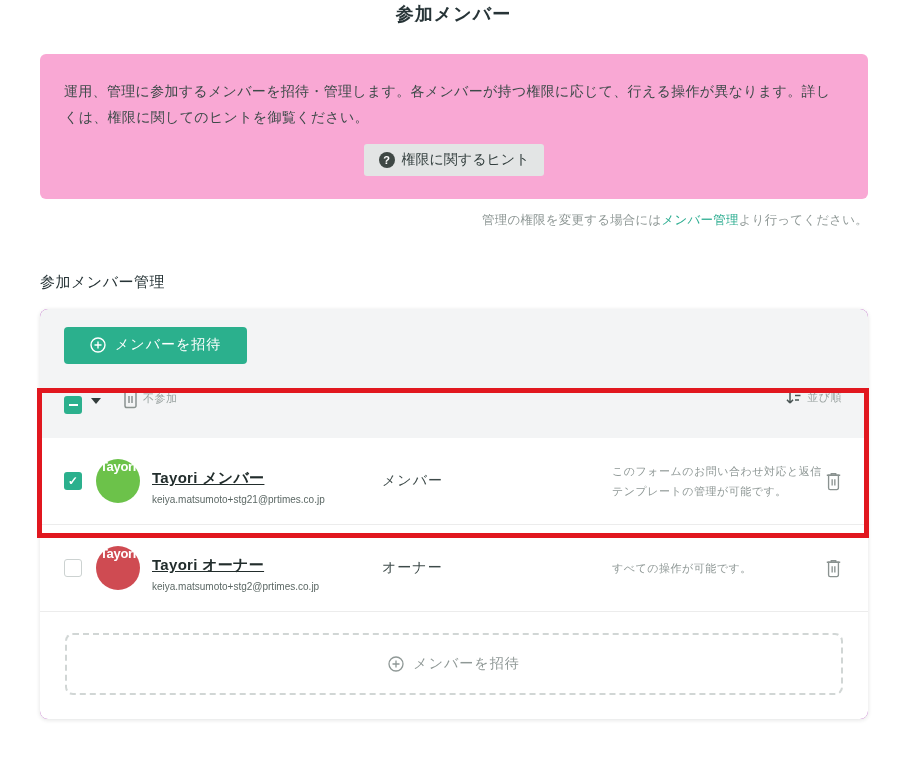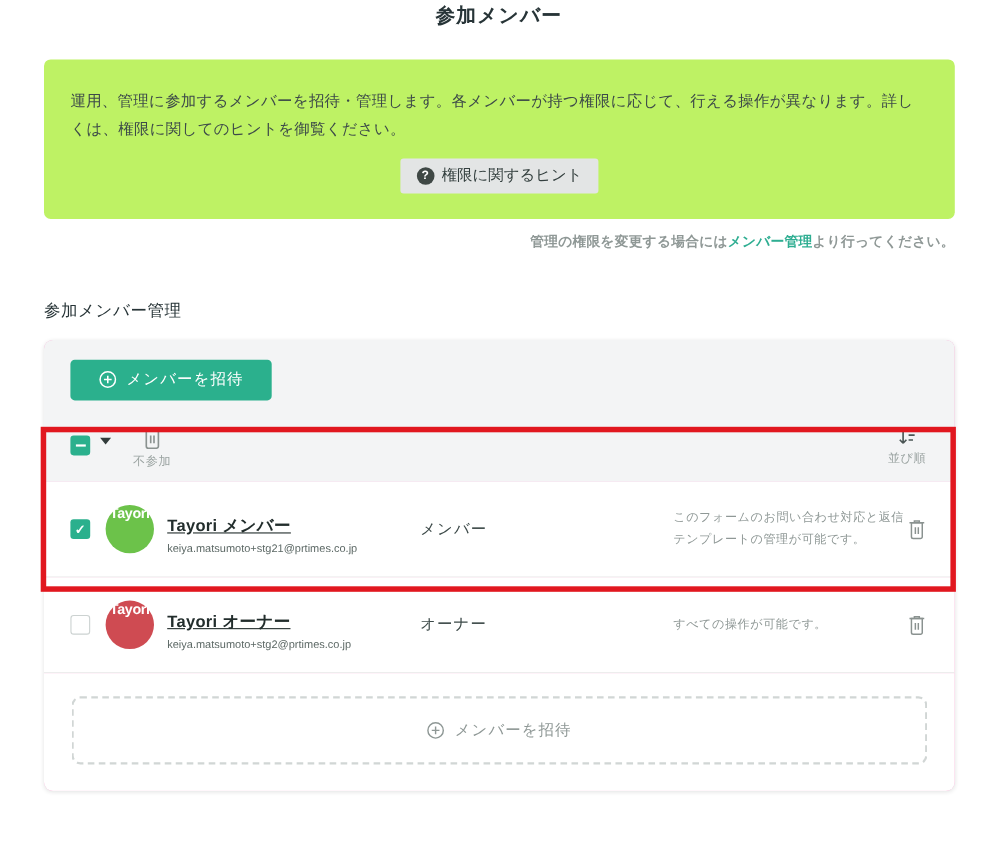--- a/index.html
+++ b/index.html
@@ -8,50 +8,50 @@
     width:907px; height:771px; position:relative; overflow:hidden;
     font-family:"Liberation Sans", sans-serif; color:#33403e;
   }
 
   
   .page-title {
     text-align:center; padding-top:2px;
     font-size:18px; font-weight:bold; color:#273437; letter-spacing:1px;
   }
   .info-box {
-    margin:28px 39px 0 40px; background:#bef264; border-radius:6px;
+    margin:28px 39px 0 40px; background:#f9a8d4; border-radius:6px;
     padding:24px 24px 23px;
   }
   .info-box p {
     font-size:14px; line-height:26px; color:#3d4a49; max-width:786px; letter-spacing:.3px;
   }
   .hint-row { text-align:center; margin-top:14px; }
   .hint-btn {
     display:inline-flex; align-items:center; gap:7px;
     background:#e3e5e5; border:none; border-radius:3px;
     padding:7px 15px; font-size:14px; color:#333f3e; cursor:pointer;
     font-family:inherit;
   }
   .q-icon {
     width:16px; height:16px; border-radius:50%; background:#3f4845; color:#fff;
     font-size:11px; font-weight:bold; display:inline-flex; align-items:center; justify-content:center;
     line-height:1;
   }
   .note-row {
     margin:13px 39px 0 40px; text-align:right;
-    font-size:12.5px; color:#8f9896; letter-spacing:.2px;font-weight:bold;
+    font-size:12.5px; color:#8f9896; letter-spacing:.2px;
   }
   .note-row a { color:#2fae92; text-decoration:none; cursor:pointer; }
 
   
   .section-heading {
     margin:44px 40px 0; font-size:15px; font-weight:normal; color:#273437; letter-spacing:.5px;
   }
   .members-card {
-    margin:17px 39px 0 40px; background:#f9a8d4; border-radius:8px; overflow:hidden;
+    margin:17px 39px 0 40px; background:#a21caf; border-radius:8px; overflow:hidden;
     box-shadow:0 1px 4px rgba(40,50,50,.14);
   }
   .card-top { background:#f3f4f5; padding:18px 24px 16px; }
   .invite-btn {
     display:inline-flex; align-items:center; gap:9px;
     background:#2bb08d; color:#fff; border:none; border-radius:4px;
     padding:9px 26px 10px; font-size:14px; font-family:inherit; cursor:pointer; letter-spacing:1px;
   }
   .icon-plus { width:16px; height:16px; display:block; }
 
@@ -67,21 +67,21 @@
   .cbx--on { background:#2bb08d; }
   .cbx--off { background:#fff; border:1px solid #ccd2d1; }
   .cbx--minus::after { content:""; width:9px; height:2px; background:#fff; display:block; }
   .cbx--check::after { content:"\2713"; color:#fff; font-size:12px; font-weight:bold; line-height:1; }
   .caret {
     width:0; height:0; margin:7px 0 0 9px;
     border-left:5px solid transparent; border-right:5px solid transparent;
     border-top:6px solid #323c3b; cursor:pointer;
   }
   .tool-group {
-    display:flex; flex-direction:column; align-items:center; gap:3px;
+    display:flex; flex-direction:row; align-items:center; gap:3px;
     margin-left:20px; cursor:pointer; margin-top:-3px;
   }
   .tool-group .tool-label { font-size:11px; color:#9aa3a1; letter-spacing:.5px; }
   .tool-group--sort { margin-left:auto; margin-right:2px; }
   .icon-trash { width:19px; height:21px; display:block; }
   .icon-trash-sm { width:17px; height:19px; display:block; }
   .icon-sort { width:20px; height:18px; display:block; }
 
   
   .member-row {

